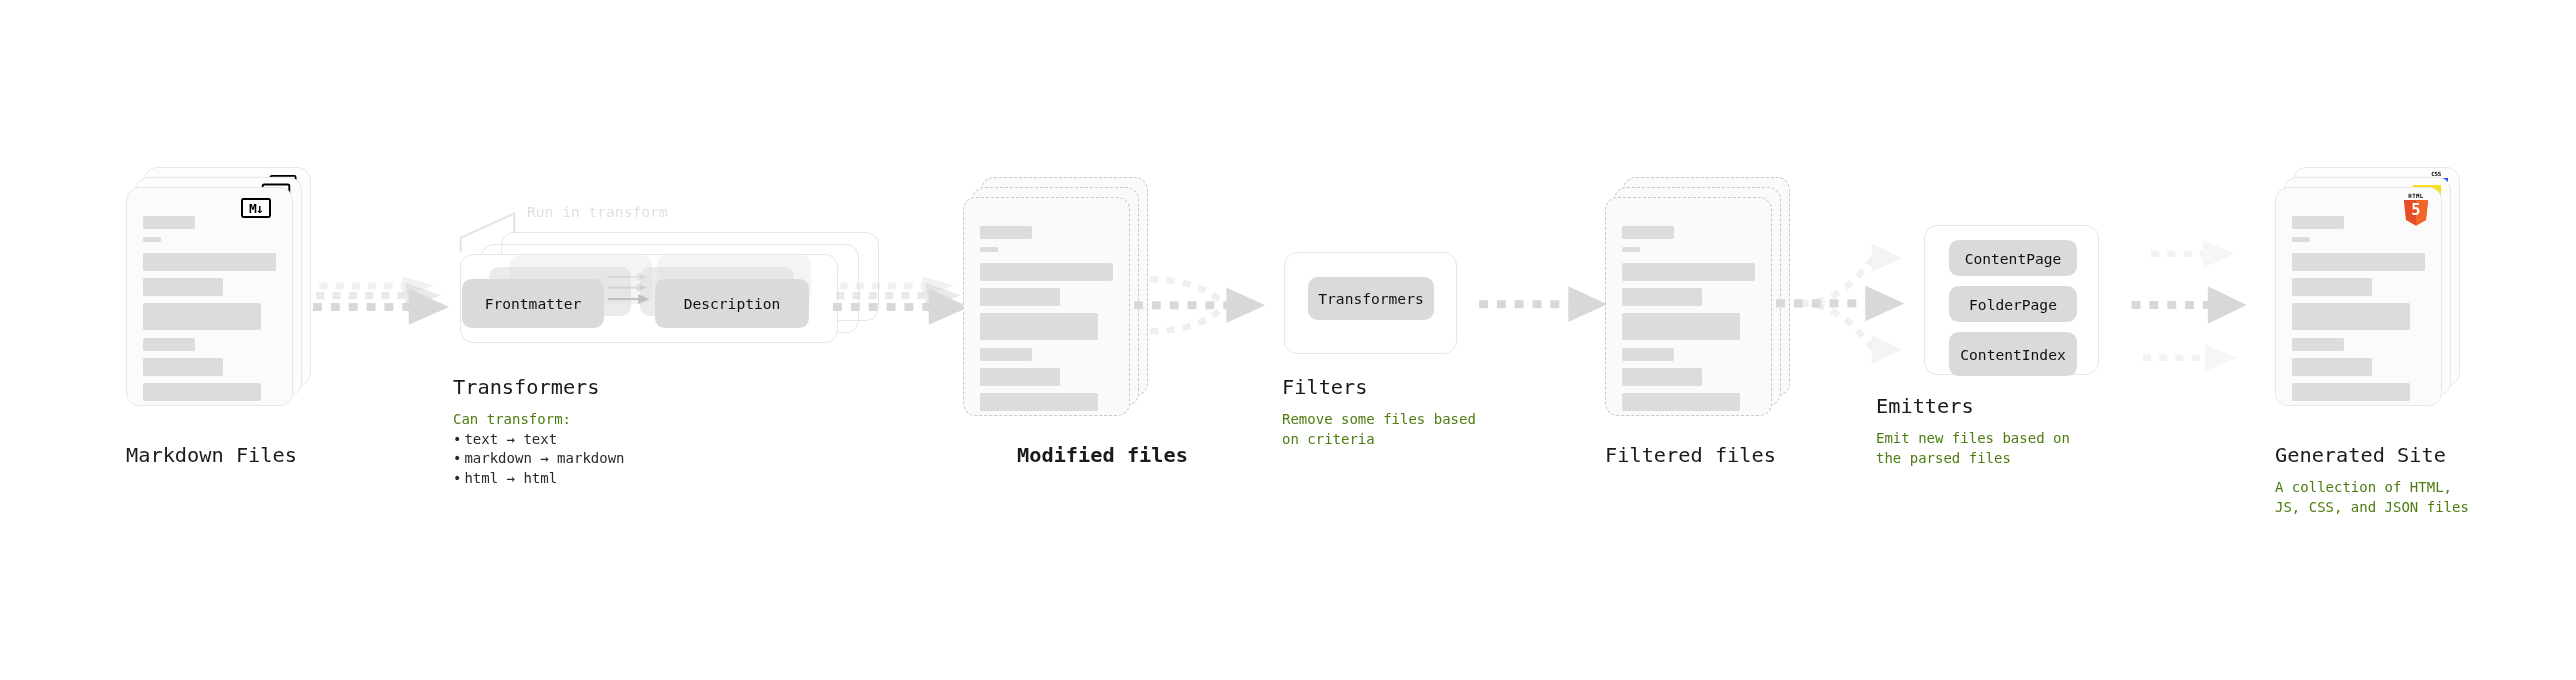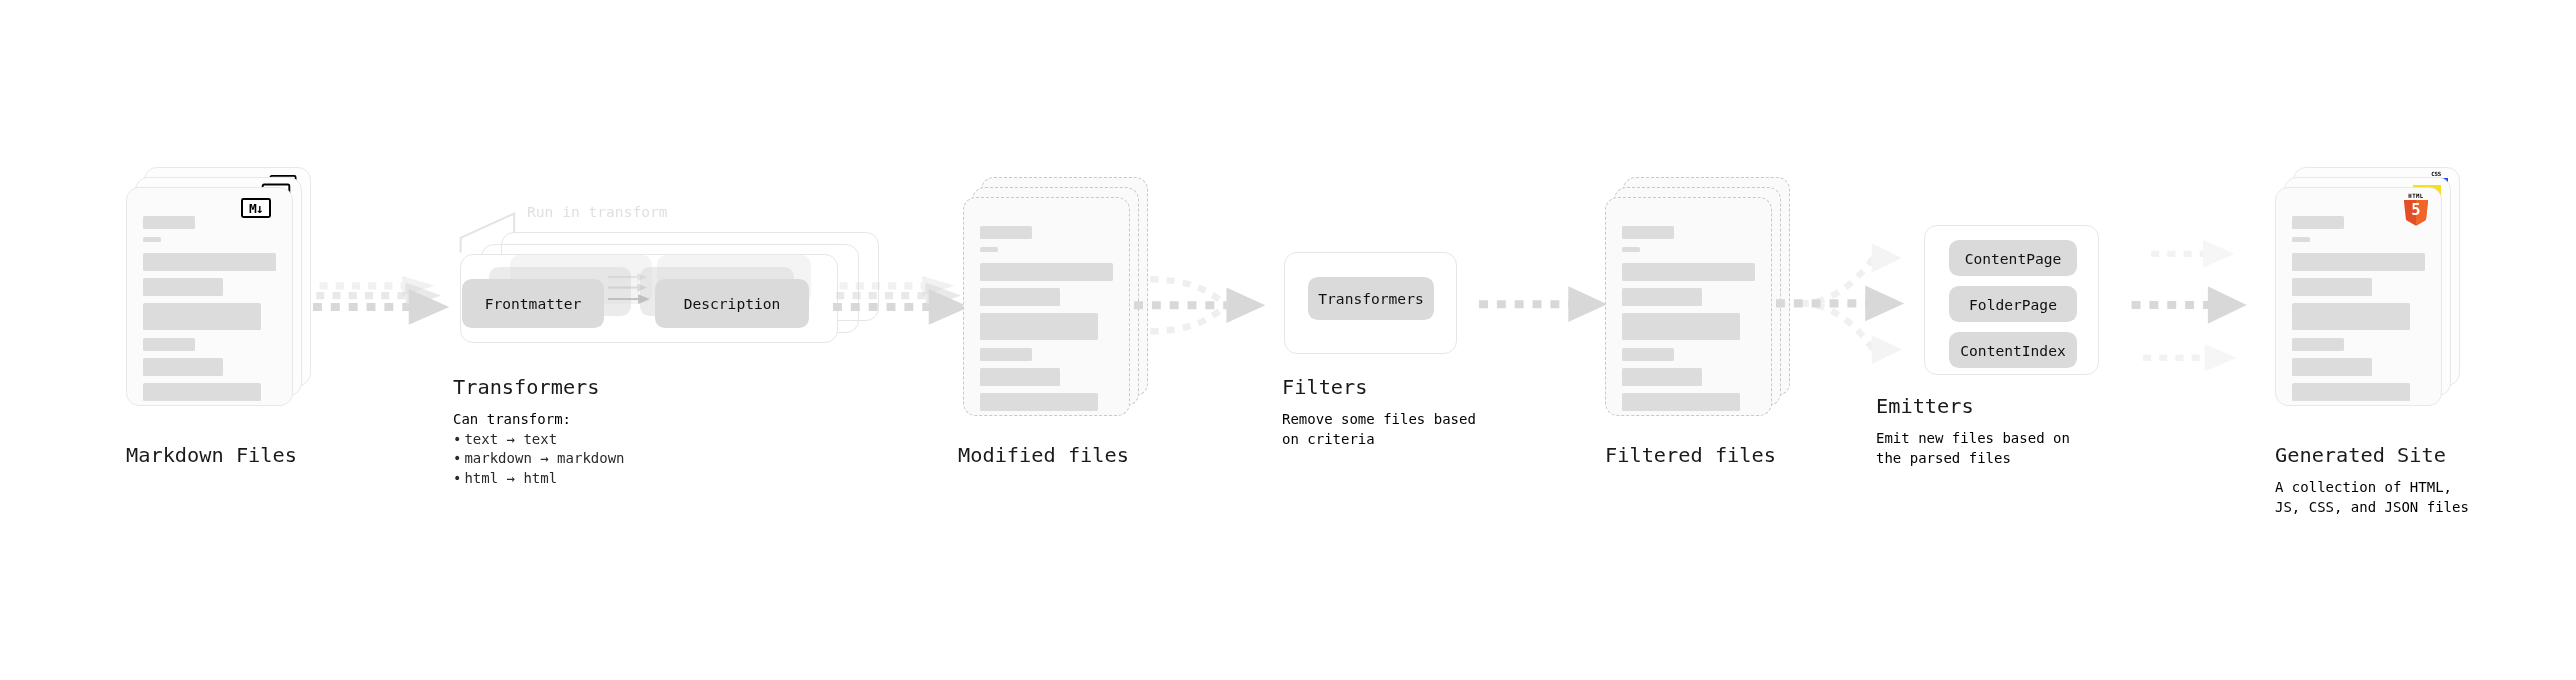--- a/index.html
+++ b/index.html
@@ -73,21 +73,21 @@
   }
   .css-word { font-size:5.7px; font-weight:bold; color:#000; line-height:5.7px; letter-spacing:-0.2px;}
   .css-bar { width: 24.4px; height: 3.3px; background:#264DE4; margin-top:0.8px; }
 
   
   .caption { position: absolute; }
   .cap-title {
     font-size: 20.3px; color: #1a1a1a; white-space: nowrap; letter-spacing: 0px;
   }
   .cap-sub {
-    font-size: 14px; color: #000000; line-height: 19.5px; margin-top: 11.4px;
+    font-size: 14px; color: #4d7c0f; line-height: 19.5px; margin-top: 11.4px;
     white-space: pre-line;
   }
   .cap-list { font-size: 14px; color:#2a2a2a; line-height: 19.5px; margin-top: 11.4px; }
   .cap-list .li { padding-left: 11.4px; position: relative; }
   .cap-list .li::before { content:"\2022"; position:absolute; left:0; }
 
   
   .gbox {
     position: absolute;
     border: 1.6px solid #e6e6e6;
@@ -225,21 +225,21 @@
         <div class="ln" style="width:133px; height:18px;"></div>
         <div class="ln" style="width:80px; height:18px;"></div>
         <div class="ln" style="width:118px; height:27px;"></div>
         <div class="ln" style="width:52px; height:13px;"></div>
         <div class="ln" style="width:80px; height:18px;"></div>
         <div class="ln" style="width:118px; height:18px;"></div>
       </div>
     </div>
   </div>
 
-  <div class="caption" style="left:958px; top:443px;">
+  <div class="caption" style="left:1017px; top:443px;font-weight:bold;">
     <div class="cap-title">Modified files</div>
   </div>
 
   <svg class="deco" style="left:1134px; top:268px;" width="146" height="77" viewBox="0 0 180 95">
     <g opacity="0.45">
       <path d="M 20 14 Q 80 14 112 45" fill="none" stroke="#dcdcdc" stroke-width="8" stroke-dasharray="10 10"></path>
       <path d="M 20 78 Q 80 78 112 47" fill="none" stroke="#dcdcdc" stroke-width="8" stroke-dasharray="10 10"></path>
     </g>
     <line x1="0" y1="46" x2="122" y2="46" stroke="#d8d8d8" stroke-width="10" stroke-dasharray="11 11"></line>
     <polygon points="114,24 162,46 114,68" fill="#d8d8d8"></polygon>
@@ -287,21 +287,21 @@
       <path d="M 30 78 Q 80 78 120 135" fill="none" stroke="#dcdcdc" stroke-width="8" stroke-dasharray="10 10"></path>
       <polygon points="118,117 155,135 118,153" fill="#e4e4e4"></polygon>
     </g>
     <line x1="0" y1="78" x2="118" y2="78" stroke="#d8d8d8" stroke-width="10" stroke-dasharray="11 11"></line>
     <polygon points="110,56 158,78 110,100" fill="#d8d8d8"></polygon>
   </svg>
 
   <div class="gbox solidbg" style="left:1924px; top:225px; width:175px; height:150px;"></div>
   <div class="chip" style="left:1949px; top:240px; width:128px; height:36px;">ContentPage</div>
   <div class="chip" style="left:1949px; top:286px; width:128px; height:36px;">FolderPage</div>
-  <div class="chip" style="left:1949px; top:332px; width:128px; height:36px;">ContentIndex</div>
+  <div class="chip" style="left:1949px; top:332px; width:128px; height:44px;">ContentIndex</div>
 
   <div class="caption" style="left:1876px; top:394px;">
     <div class="cap-title">Emitters</div>
     <div class="cap-sub">Emit new files based on
 the parsed files</div>
   </div>
 
   <svg class="deco" style="left:2117px; top:236px;" width="146" height="142" viewBox="0 0 180 175">
     <g opacity="0.35">
       <line x1="42" y1="22" x2="108" y2="22" stroke="#dcdcdc" stroke-width="8" stroke-dasharray="10 10"></line>

